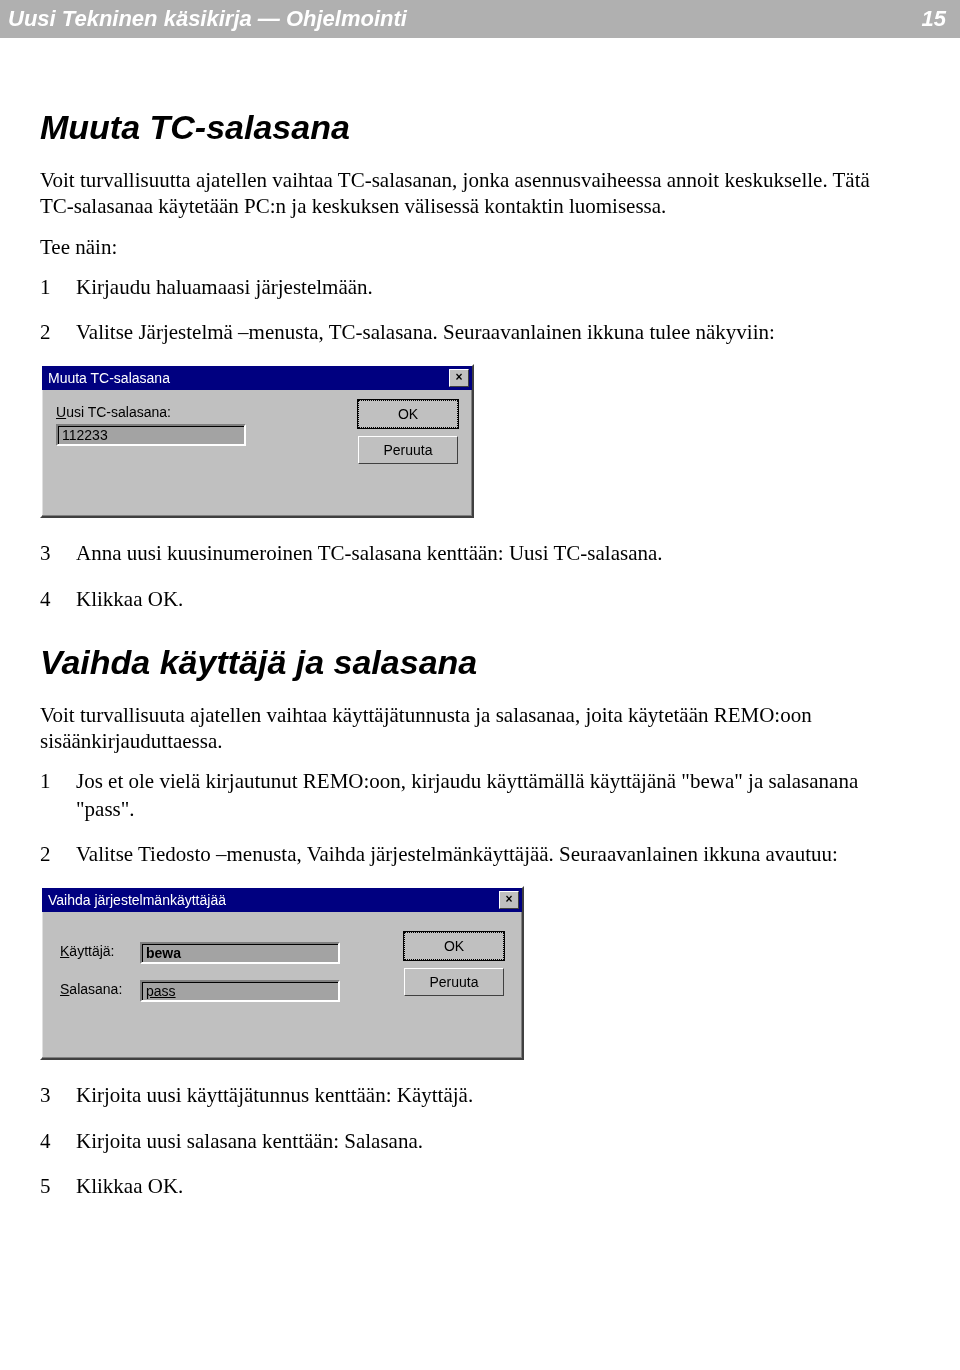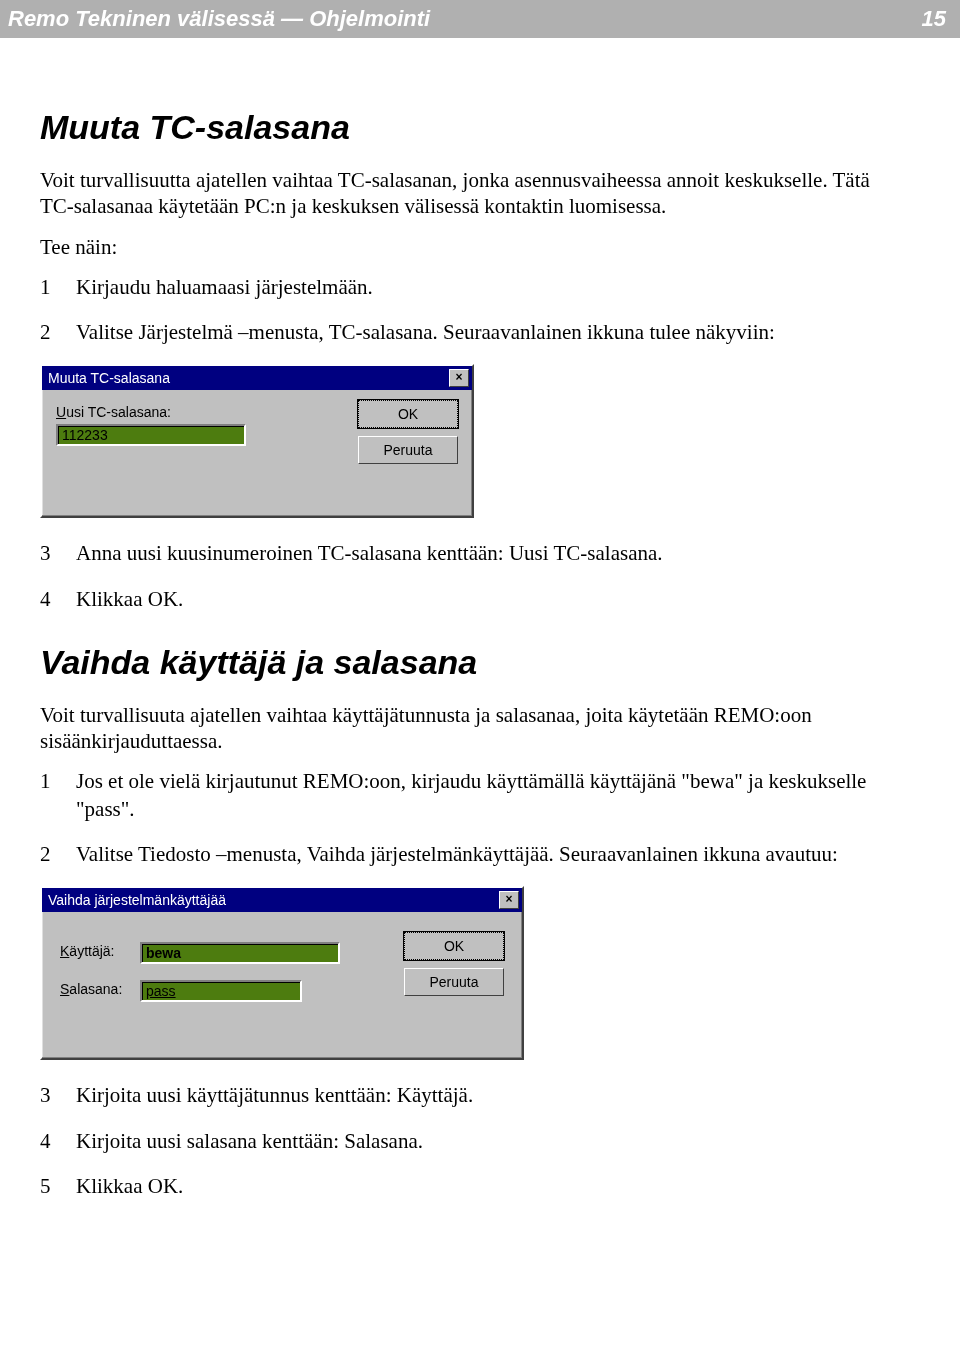--- a/index.html
+++ b/index.html
@@ -99,21 +99,21 @@
   .dlg-body {
     padding: 12px 12px;
     position: relative;
   }
   .dlg-label {
     font-size: 14px;
     margin-bottom: 4px;
   }
   .underlined-first::first-letter { text-decoration: underline; }
   .win-input {
-    background: #4d7c0f;
+    background: #a3a3a3;
     border: 2px solid #808080;
     border-right-color: #fff;
     border-bottom-color: #fff;
     box-shadow: inset 1px 1px 0 #000;
     height: 22px;
     padding: 1px 4px;
     font-family: "MS Sans Serif", Tahoma, Arial, sans-serif;
     font-size: 14px;
     box-sizing: border-box;
   }
@@ -137,21 +137,21 @@
 
   
   .d2 { width: 480px; height: 170px; }
   .row { display: flex; align-items: center; margin-bottom: 16px; }
   .row .lbl { width: 80px; }
 </style>
 </head>
 <body>
 
 <div class="header-bar">
-  <span>Remo Tekninen välisessä — Ohjelmointi</span>
+  <span>Uusi Tekninen käsikirja — Ohjelmointi</span>
   <span>15</span>
 </div>
 
 <div class="page-body">
 
   <h1 class="section-title">Muuta TC-salasana</h1>
 
   <div class="indented">
     <p class="body-text">Voit turvallisuutta ajatellen vaihtaa TC-salasanan, jonka asennusvaiheessa annoit keskukselle. Tätä TC-salasanaa käytetään PC:n ja keskuksen välisessä kontaktin luomisessa.</p>
     <p class="body-text">Tee näin:</p>
@@ -208,21 +208,21 @@
 
   <h1 class="section-title">Vaihda käyttäjä ja salasana</h1>
 
   <div class="indented">
     <p class="body-text">Voit turvallisuuta ajatellen vaihtaa käyttäjätunnusta ja salasanaa, joita käytetään REMO:oon sisäänkirjauduttaessa.</p>
 
     <ol class="step-list">
       <li>
         <span class="num">1</span>
         <span class="txt">
-          <span>Jos et ole vielä kirjautunut REMO:oon, kirjaudu käyttämällä käyttäjänä </span><span class="bold">"bewa"</span><span> ja keskukselle </span><span class="bold">"pass"</span><span>.</span>
+          <span>Jos et ole vielä kirjautunut REMO:oon, kirjaudu käyttämällä käyttäjänä </span><span class="bold">"bewa"</span><span> ja salasanana </span><span class="bold">"pass"</span><span>.</span>
         </span>
       </li>
       <li>
         <span class="num">2</span>
         <span class="txt">
           <span>Valitse </span><span class="bold">Tiedosto –menusta, Vaihda järjestelmänkäyttäjää</span><span>. Seuraavanlainen ikkuna avautuu:</span>
         </span>
       </li>
     </ol>
 
@@ -234,21 +234,21 @@
         </div>
       </div>
       <div class="dlg-body" style="padding-top:26px;">
         <div style="position:absolute; left:18px; top:30px; width:290px;">
           <div class="row">
             <div class="lbl dlg-label underlined-first">Käyttäjä:</div>
             <input class="win-input" style="width: 200px; font-weight: bold;" value="bewa">
           </div>
           <div class="row">
             <div class="lbl dlg-label underlined-first">Salasana:</div>
-            <input class="win-input" style="width: 162px; text-decoration: underline;" value="pass">
+            <input class="win-input" style="width: 200px; text-decoration: underline;" value="pass">
           </div>
         </div>
         <div style="position:absolute; right:18px; top:20px;">
           <div class="win-button default">OK</div>
         </div>
         <div style="position:absolute; right:18px; top:56px;">
           <div class="win-button">Peruuta</div>
         </div>
       </div>
     </div>

